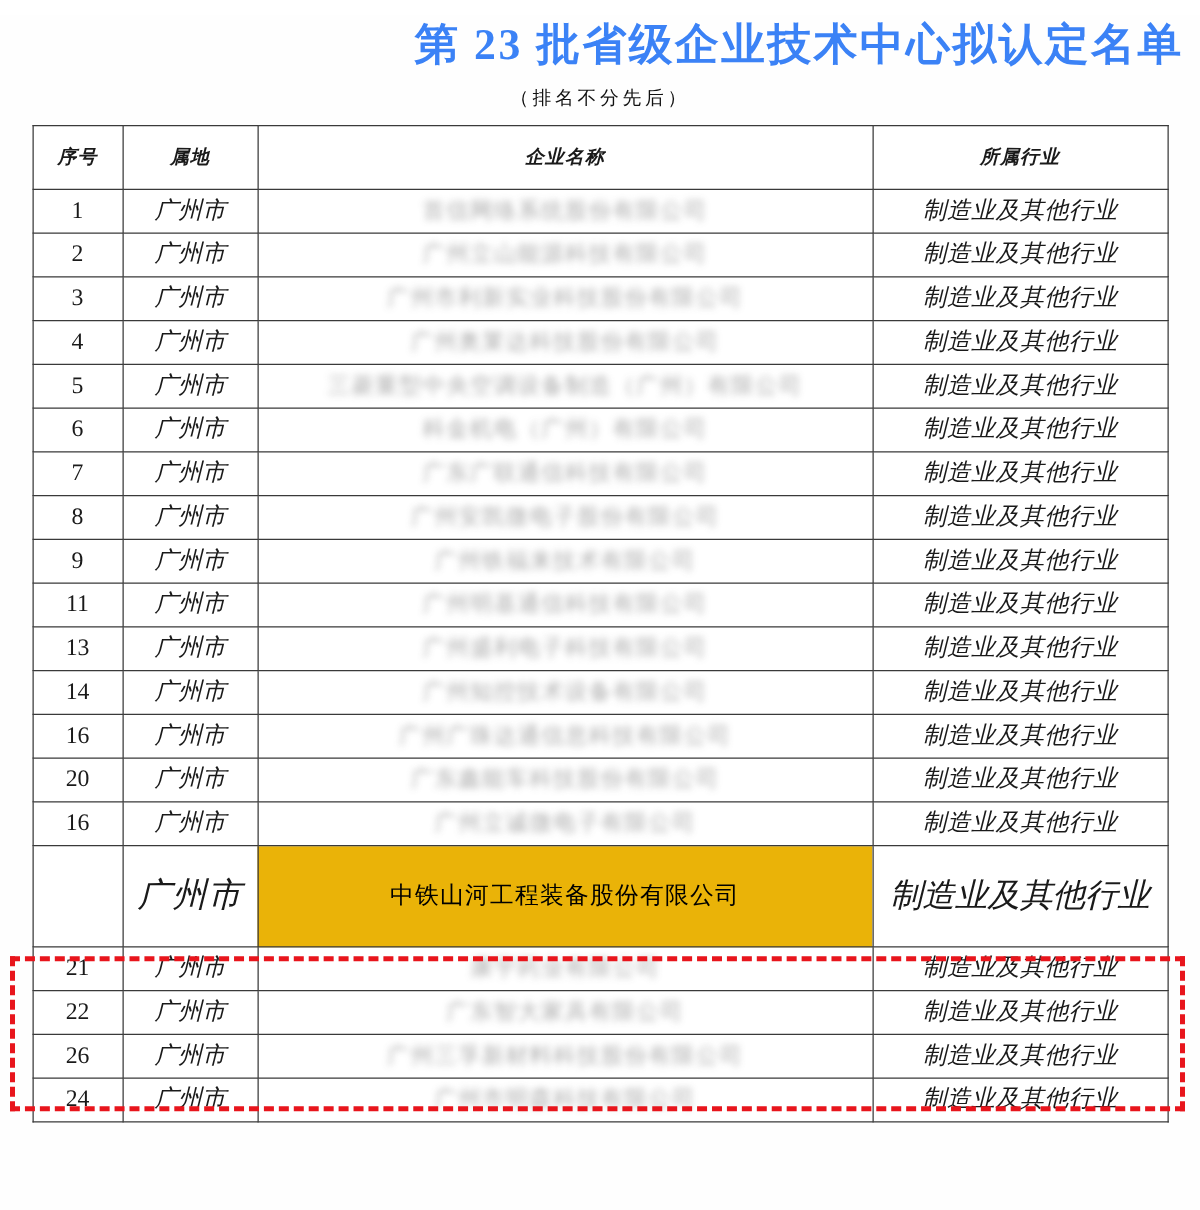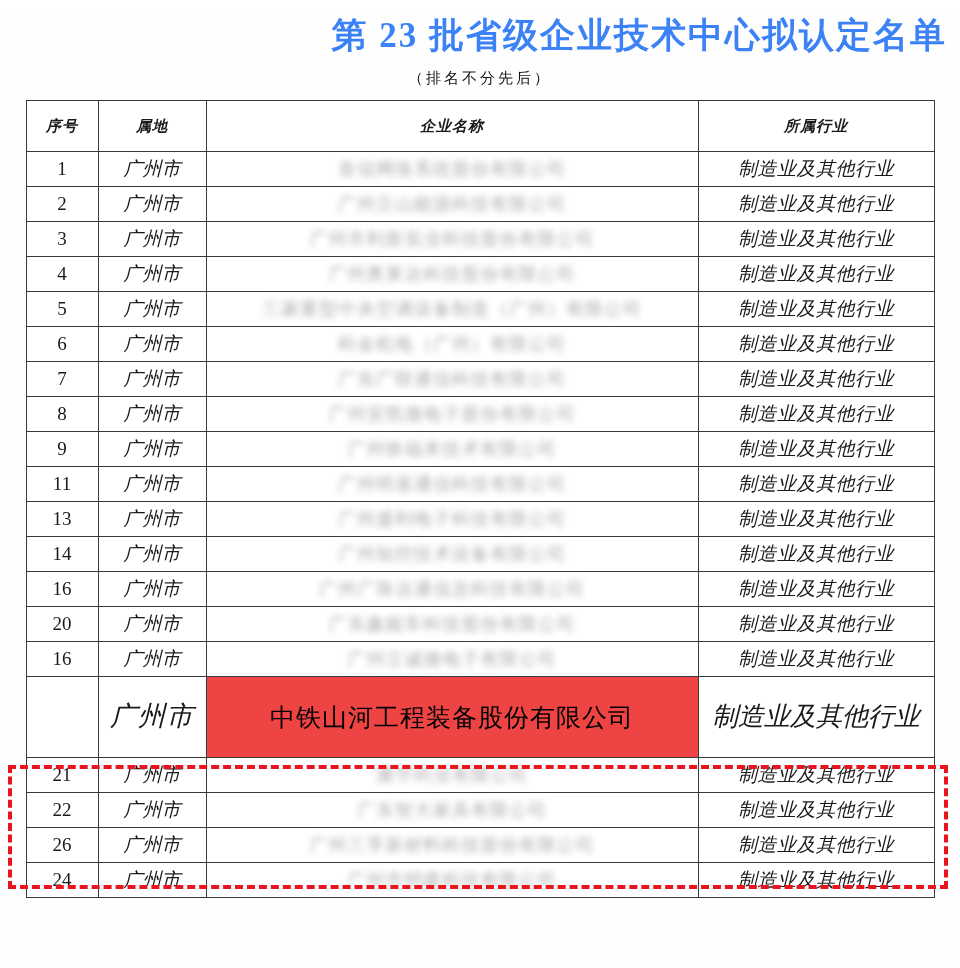--- a/index.html
+++ b/index.html
@@ -90,22 +90,22 @@
   
   tr.highlight td {
     height: 80px;
     background: #ffffff;
   }
   tr.highlight td.loc {
     font-size: 27px;
     letter-spacing: 1px;
   }
   tr.highlight td.name-cell {
-    background: #ef4444;
-    font-size: 25px;
+    background: #eab308;
+    font-size: 19px;
     letter-spacing: 1px;
     color: #000;
   }
   tr.highlight td.industry {
     font-size: 26px;
     letter-spacing: 0px;
     white-space: nowrap;
   }
   tr.highlight td.idx {
     font-size: 19px;

